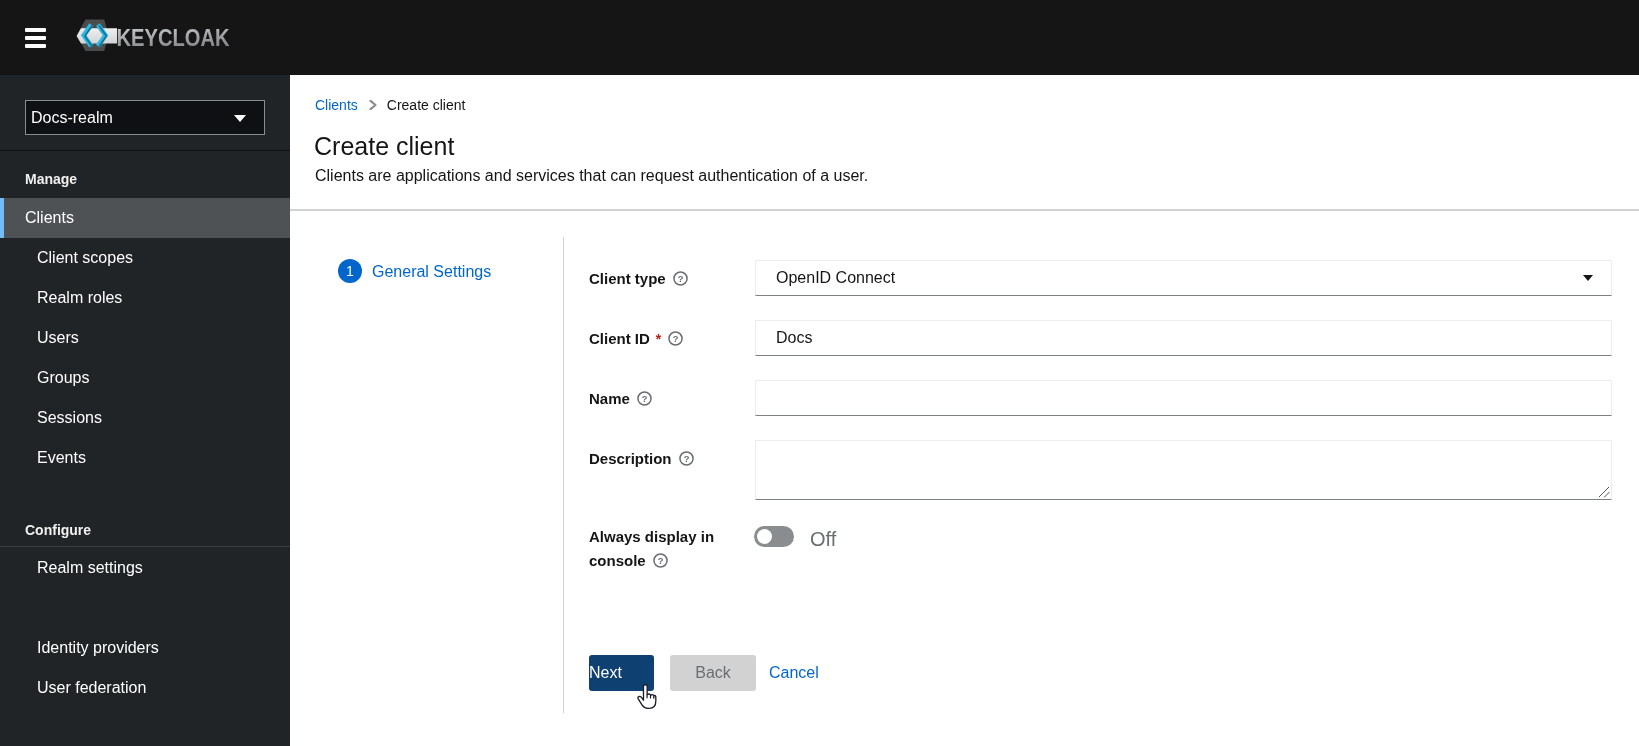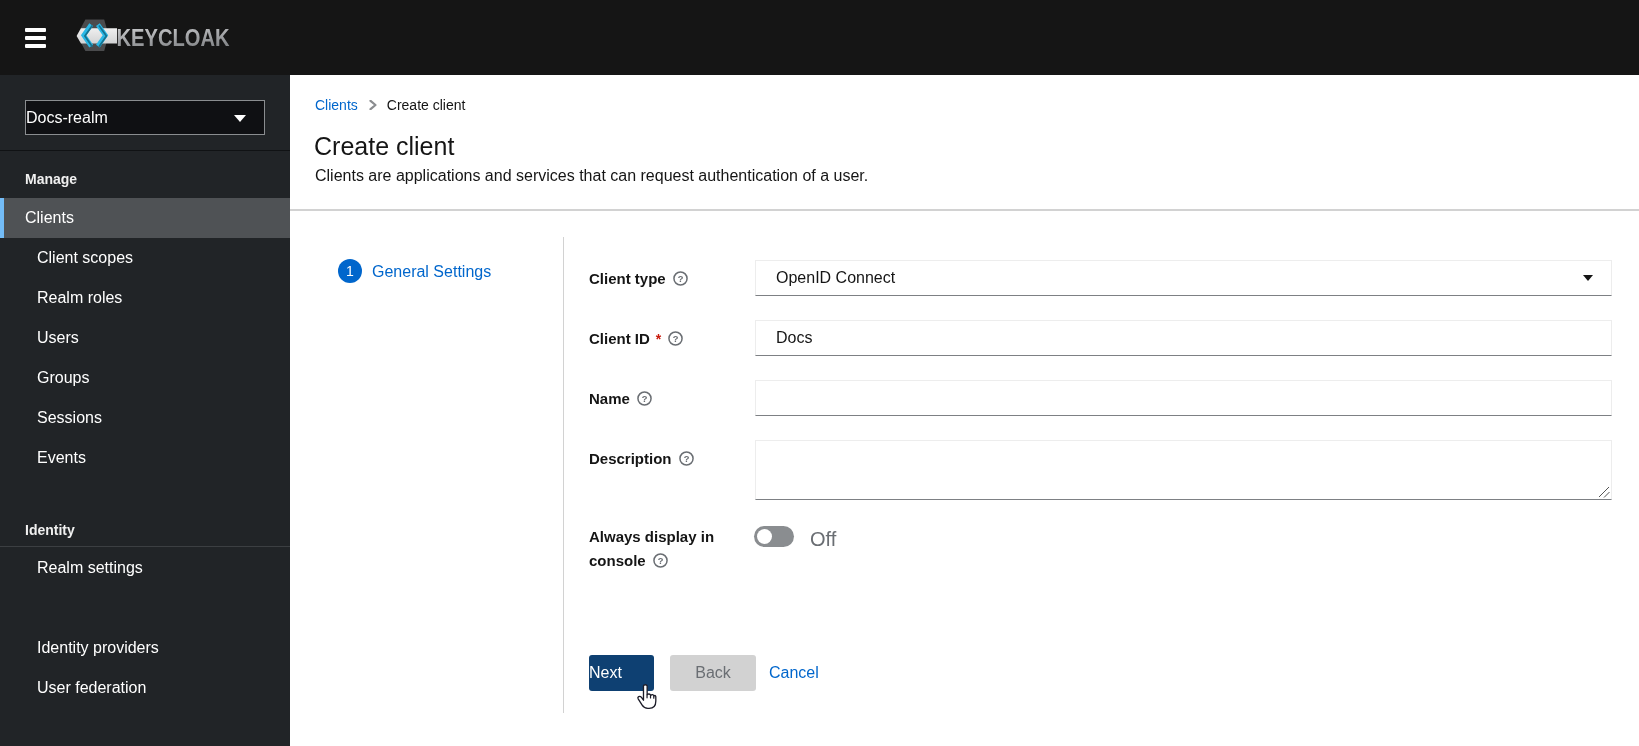--- a/index.html
+++ b/index.html
@@ -4,21 +4,21 @@
 <style>
   * { margin:0; padding:0; box-sizing:border-box; }
   html,body { width:1639px; height:746px; font-family:"Liberation Sans",sans-serif; background:#fff; overflow:hidden; }
 
   
   #header { position:absolute; left:0; top:0; width:1639px; height:75px; background:#151515; }
   .hbar { position:absolute; left:25px; width:21px; height:4px; background:#fff; border-radius:1px; }
 
   
   #sidebar { position:absolute; left:0; top:75px; width:290px; height:671px; background:#212427; }
-  #realmbox { position:absolute; left:25px; top:25px; width:240px; height:35px; background:#0f1013; border:1px solid #8a8d90; color:#fff; font-size:16px; line-height:33px; }
+  #realmbox { position:absolute; left:25px; top:25px; width:240px; height:35px; background:#0f1013; border:1px solid #8a8d90; color:#fff; font-size:16px; line-height:33px; padding-left:5px; }
   #realmcaret { position:absolute; right:18px; top:14px; width:0; height:0; border-left:6px solid transparent; border-right:6px solid transparent; border-top:7px solid #fff; }
   #sidehdrline { position:absolute; left:0; top:75px; width:290px; height:1px; background:#101214; }
   .navtitle { position:absolute; left:25px; color:#f0f0f0; font-size:14px; font-weight:bold; }
   .navitem { position:absolute; left:0; width:290px; height:40px; color:#fff; font-size:16px; line-height:40px; padding-left:37px; }
   .navitem.sel { background:#4f5255; border-left:4px solid #73bcf7; padding-left:21px; }
   #cfgline { position:absolute; left:0; top:471px; width:290px; height:1px; background:#3c3f42; }
 
   
   #content { position:absolute; left:290px; top:75px; width:1349px; height:671px; background:#fff; }
   #breadcrumb { position:absolute; left:25px; top:22px; font-size:14px; color:#151515; }
@@ -82,21 +82,21 @@
   <div id="realmbox">Docs-realm<div id="realmcaret"></div></div>
   <div id="sidehdrline"></div>
   <div class="navtitle" style="top:96px">Manage</div>
   <div class="navitem sel" style="top:123px">Clients</div>
   <div class="navitem" style="top:163px">Client scopes</div>
   <div class="navitem" style="top:203px">Realm roles</div>
   <div class="navitem" style="top:283px">Groups</div>
   <div class="navitem" style="top:243px">Users</div>
   <div class="navitem" style="top:323px">Sessions</div>
   <div class="navitem" style="top:363px">Events</div>
-  <div class="navtitle" style="top:447px">Identity</div>
+  <div class="navtitle" style="top:447px">Configure</div>
   <div id="cfgline"></div>
   <div class="navitem" style="top:473px">Realm settings</div>
   <div class="navitem" style="top:553px">Identity providers</div>
   <div class="navitem" style="top:593px">User federation</div>
 </div>
 
 <div id="content">
   <div id="breadcrumb"><a>Clients</a><svg width="9" height="10" viewBox="0 0 9 10" style="margin:0 9px 0 11px">
         <path d="M1.5 0.8 L6.5 5 L1.5 9.2" stroke="#8b8d90" stroke-width="2.2" fill="none" stroke-linecap="round" stroke-linejoin="round"></path>
       </svg><span>Create client</span></div>

